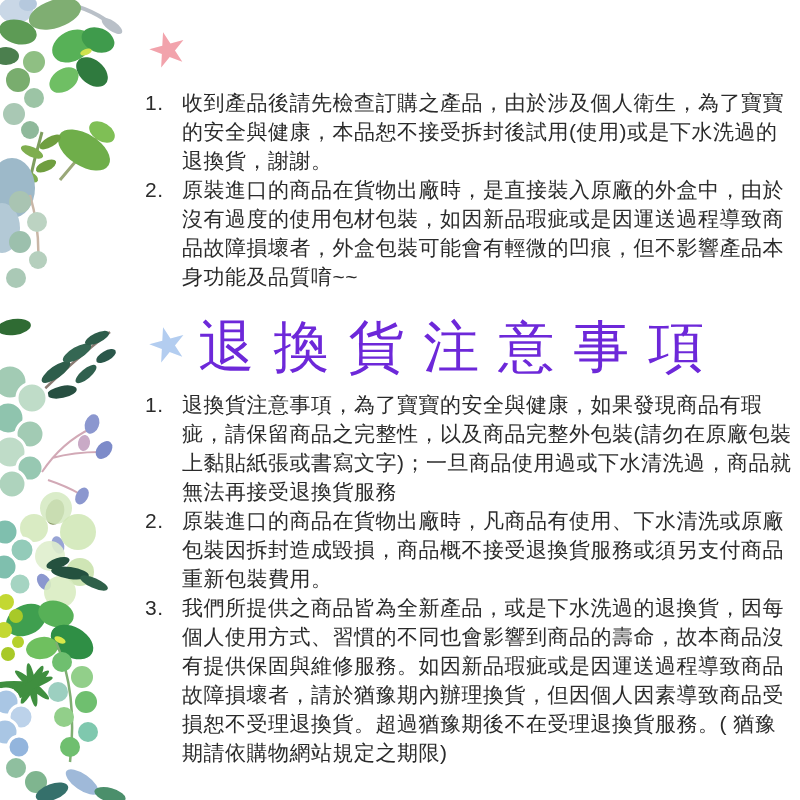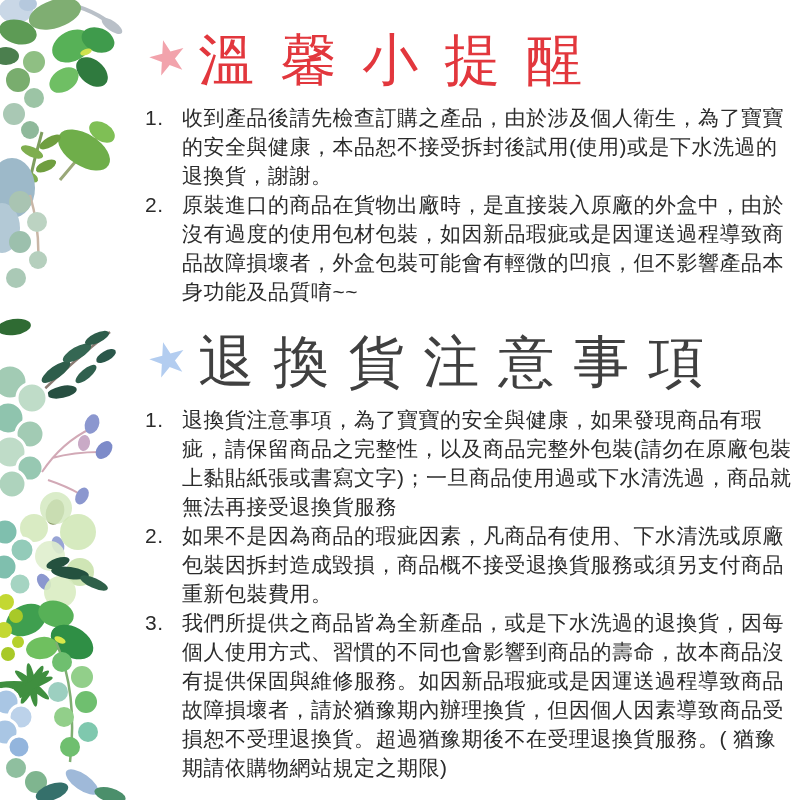--- a/index.html
+++ b/index.html
@@ -8,21 +8,21 @@
   .greenery{position:absolute;left:0;top:0;width:140px;height:800px;}
   .content{position:absolute;left:145px;top:26px;width:652px;}
   .heading{display:flex;align-items:center;margin:0 0 10px 0;}
   .heading .star{display:inline-block;transform:rotate(-15deg);font-size:46px;line-height:1;
                  margin:0 10px 6px 2px;}
   .heading .title{font-size:56px;font-weight:normal;line-height:1.2;margin:0;white-space:nowrap;}
   .sec-warm .star{color:#f2a3ac;}
   .sec-warm .title{color:#e2373d;letter-spacing:26px;}
   .sec-return{margin-top:22px;}
   .sec-return .star{color:#b3cdf0;}
-  .sec-return .title{color:#404040;letter-spacing:19px;}
+  .sec-return .title{color:#6d28d9;letter-spacing:19px;}
   .list{margin:0;padding:0;list-style:none;}
   .item{display:flex;font-size:21px;line-height:29px;color:#2b2b2b;letter-spacing:0.5px;}
   .item .num{flex:none;width:28px;}
   .item .txt{flex:1;margin-left:9px;}
 </style>
 </head>
 <body>
 
 <div class="page">
 
@@ -142,21 +142,20 @@
     <ellipse cx="82" cy="782" rx="19" ry="8" fill="#9fb9d9" transform="rotate(35 82 782)"></ellipse>
     <ellipse cx="52" cy="792" rx="17" ry="8" fill="#35706b" transform="rotate(-20 52 792)"></ellipse>
     <ellipse cx="110" cy="795" rx="16" ry="7" fill="#4b8f6b" transform="rotate(15 110 795)"></ellipse>
   </svg>
 
   <div class="content">
 
     <section class="sec-warm">
       <div class="heading">
         <span class="star">★</span>
-        <h1 class="title">溫馨小提醒</h1>
       </div>
       <ol class="list">
         <li class="item">
           <span class="num">1.</span>
           <span class="txt">收到產品後請先檢查訂購之產品，由於涉及個人衛生，為了寶寶的安全與健康，本品恕不接受拆封後試用(使用)或是下水洗過的退換貨，謝謝。</span>
         </li>
         <li class="item">
           <span class="num">2.</span>
           <span class="txt">原裝進口的商品在貨物出廠時，是直接裝入原廠的外盒中，由於沒有過度的使用包材包裝，如因新品瑕疵或是因運送過程導致商品故障損壞者，外盒包裝可能會有輕微的凹痕，但不影響產品本身功能及品質唷~~</span>
         </li>
@@ -168,21 +167,21 @@
         <span class="star">★</span>
         <h1 class="title">退換貨注意事項</h1>
       </div>
       <ol class="list">
         <li class="item">
           <span class="num">1.</span>
           <span class="txt">退換貨注意事項，為了寶寶的安全與健康，如果發現商品有瑕疵，請保留商品之完整性，以及商品完整外包裝(請勿在原廠包裝上黏貼紙張或書寫文字)；一旦商品使用過或下水清洗過，商品就無法再接受退換貨服務</span>
         </li>
         <li class="item">
           <span class="num">2.</span>
-          <span class="txt">如果不是因為商品的瑕疵因素，凡商品有使用、下水清洗或原廠包裝因拆封造成毀損，商品概不接受退換貨服務或須另支付商品重新包裝費用。</span>
+          <span class="txt">原裝進口的商品在貨物出廠時，凡商品有使用、下水清洗或原廠包裝因拆封造成毀損，商品概不接受退換貨服務或須另支付商品重新包裝費用。</span>
         </li>
         <li class="item">
           <span class="num">3.</span>
           <span class="txt">我們所提供之商品皆為全新產品，或是下水洗過的退換貨，因每個人使用方式、習慣的不同也會影響到商品的壽命，故本商品沒有提供保固與維修服務。如因新品瑕疵或是因運送過程導致商品故障損壞者，請於猶豫期內辦理換貨，但因個人因素導致商品受損恕不受理退換貨。超過猶豫期後不在受理退換貨服務。( 猶豫期請依購物網站規定之期限)</span>
         </li>
       </ol>
     </section>
 
   </div>
 </div>

